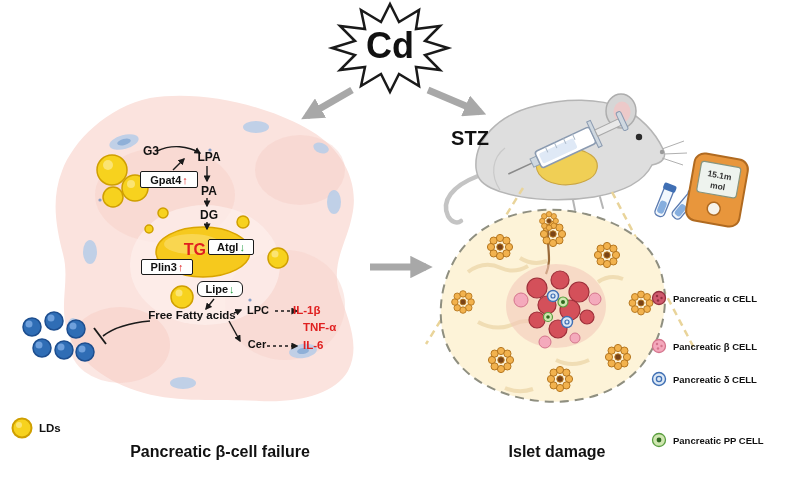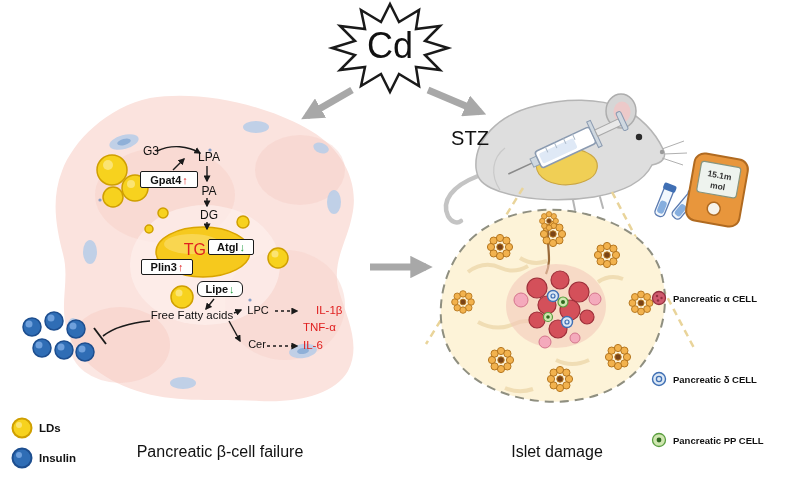--- a/index.html
+++ b/index.html
@@ -1,19 +1,19 @@
 <!DOCTYPE html>
 <html><head>
 <meta charset="utf-8">
 <style>
   * { margin:0; padding:0; box-sizing:border-box; }
   html,body { background:#ffffff; font-family:"Liberation Sans", sans-serif; }
   .stage { position:relative; width:800px; height:481px; background:#ffffff; overflow:hidden; }
   .layer { position:absolute; left:0; top:0; }
-  .t { position:absolute; font-weight:normal; color:#111; text-align:center; white-space:nowrap; line-height:1.05; }
+  .t { position:absolute; font-weight:bold; color:#111; text-align:center; white-space:nowrap; line-height:1.05; }
   .pbox { position:absolute; display:flex; align-items:center; justify-content:center; gap:1px;
           background:#fff; border:1.4px solid #1a1a1a; border-radius:2px;
           font-weight:bold; font-size:11px; color:#111; white-space:nowrap; }
   .up { color:#e02020; font-weight:bold; }
   .down { color:#1f9e3f; font-weight:bold; }
   .cyto { color:#e02020; text-align:left; }
   .lg-row { position:absolute; display:flex; align-items:center; gap:5px; }
   .lg-row span { font-size:9.5px; font-weight:bold; color:#111; white-space:nowrap; }
   .lg-row.lgl span { font-size:11.5px; }
 </style>
@@ -266,51 +266,53 @@
   </div>
   <div class="pbox" style="left:197px;top:281px;width:46px;height:16px;border-radius:6px;">
     <span>Lipe</span>
       <span class="down">↓</span>
   </div>
 
   <div class="t" style="left:146px;top:309px;width:92px;font-size:11.5px;">Free Fatty acids</div>
   <div class="t" style="left:243px;top:305px;width:30px;font-size:11px;">LPC</div>
   <div class="t" style="left:243px;top:339px;width:28px;font-size:11px;">Cer</div>
 
-  <div class="t cyto" style="left:316px;top:304px;width:44px;font-size:11.5px;">IL-1β</div>
+  <div class="t cyto" style="left:293px;top:304px;width:44px;font-size:11.5px;">IL-1β</div>
   <div class="t cyto" style="left:303px;top:321px;width:48px;font-size:11.5px;">TNF-α</div>
   <div class="t cyto" style="left:303px;top:339px;width:36px;font-size:11.5px;">IL-6</div>
 
   <div class="lg-row lgl" style="left:10px;top:416px;">
     <svg width="24" height="24">
       <circle cx="12" cy="12" r="9.5" fill="#f7d21e" stroke="#cf9f00" stroke-width="2"></circle>
       <circle cx="9" cy="9" r="3" fill="#fbe473"></circle>
     </svg>
     <span>LDs</span>
-  </div>
-  <div class="lg-row lgl" style="left:10px;top:446px;">
-    <svg width="24" height="24">
-      <circle cx="12" cy="12" r="9.5" fill="#2f6db5" stroke="#1d4e8f" stroke-width="2"></circle>
-      <circle cx="9" cy="9" r="3" fill="#6fa0dc"></circle>
-    </svg>
-    <span>Insulin</span>
   </div>
 
   <div class="t" style="left:100px;top:444px;width:240px;font-size:16px;">Pancreatic β-cell failure</div>
   <div class="t" style="left:492px;top:444px;width:130px;font-size:16px;">Islet damage</div>
 
   <div class="lg-row" style="left:650px;top:289px;">
     <svg width="18" height="18">
       <circle cx="9" cy="9" r="6.5" fill="#d05a6e" stroke="#93303f" stroke-width="1.3"></circle>
       <circle cx="7" cy="7" r="1.2" fill="#93303f"></circle>
         <circle cx="11.5" cy="9" r="1.2" fill="#93303f"></circle>
         <circle cx="8" cy="11.5" r="1.2" fill="#93303f"></circle>
     </svg>
     <span>Pancreatic α CELL</span>
   </div>
+  <div class="lg-row" style="left:650px;top:337px;">
+    <svg width="18" height="18">
+      <circle cx="9" cy="9" r="6.5" fill="#f4a8bc" stroke="#d4748c" stroke-width="1.3"></circle>
+      <circle cx="7" cy="7" r="1.2" fill="#d4748c"></circle>
+        <circle cx="11.5" cy="9" r="1.2" fill="#d4748c"></circle>
+        <circle cx="8" cy="11.5" r="1.2" fill="#d4748c"></circle>
+    </svg>
+    <span>Pancreatic β CELL</span>
+  </div>
   <div class="lg-row" style="left:650px;top:370px;">
     <svg width="18" height="18">
       <circle cx="9" cy="9" r="6.5" fill="#dce8f5" stroke="#3f6fb4" stroke-width="1.4"></circle>
       <circle cx="9" cy="9" r="2.6" fill="none" stroke="#3f6fb4" stroke-width="1.3"></circle>
     </svg>
     <span>Pancreatic δ CELL</span>
   </div>
   <div class="lg-row" style="left:650px;top:403px;margin-top:28px;">
     <svg width="18" height="18">
       <circle cx="9" cy="9" r="6.5" fill="#cfe6b0" stroke="#5a9e3f" stroke-width="1.3"></circle>

